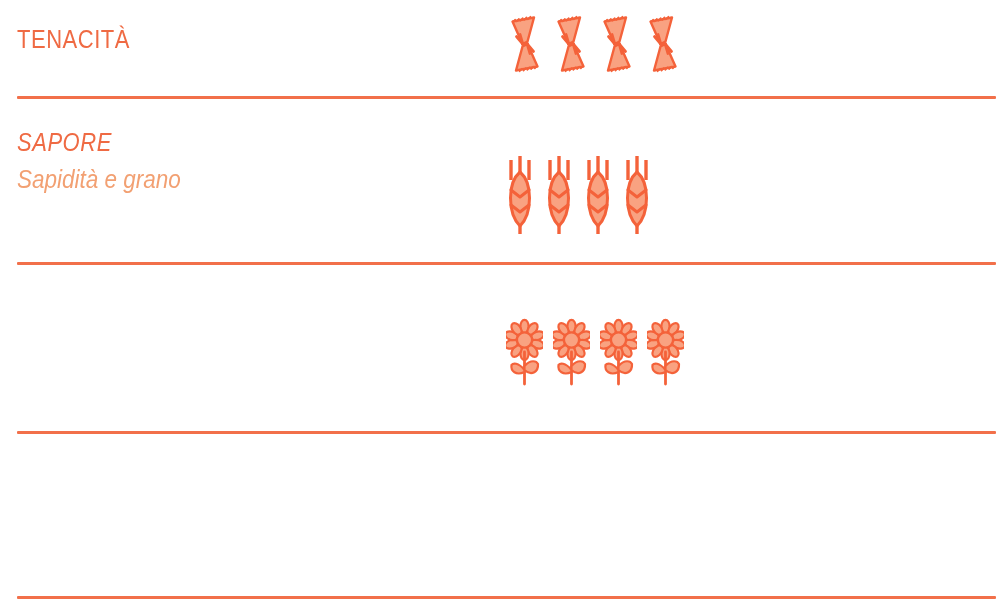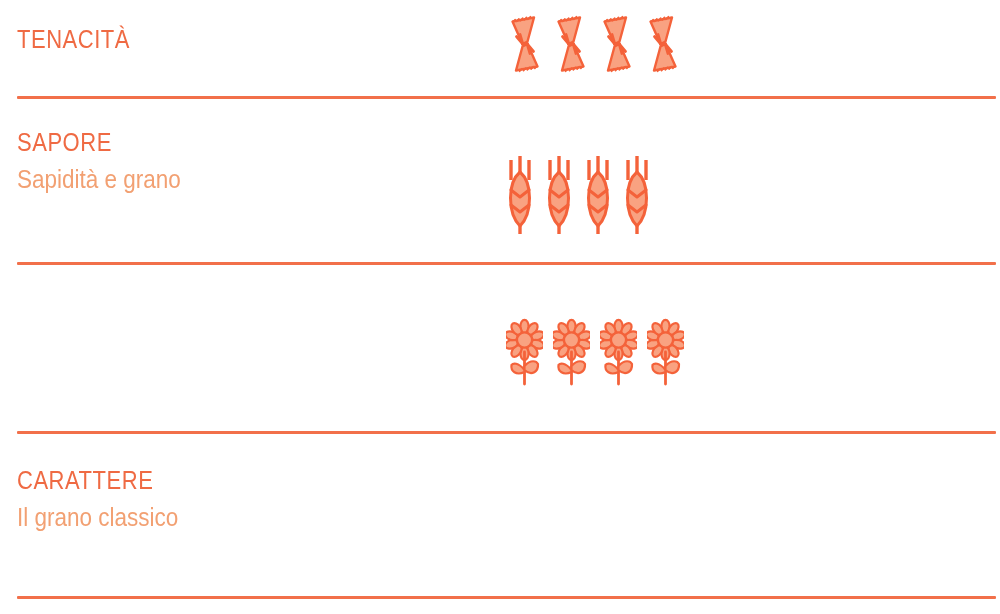--- a/index.html
+++ b/index.html
@@ -53,21 +53,21 @@
   .row-2 .divider { top: 159px; }
   .row-3 .divider { top: 159px; }
   .row-4 .divider { top: 155px; }
 
   
   .label-block {
     position: absolute;
     left: 11px;
   }
   .row-1 .label-block { top: 24px; }
-  .row-2 .label-block { top: 24px; }
+  .row-2 .label-block { top: 24px; font-style: italic; }
   .row-3 .label-block { top: 24px; }
   .row-4 .label-block { top: 24px; }
 
   .attr-title {
     font-family: "Liberation Sans Narrow", "Liberation Sans", sans-serif;
     font-size: 25px;
     line-height: 30px;
     letter-spacing: 0.6px;
     font-weight: 400;
     color: #ef6a43;
@@ -361,22 +361,18 @@
         </span>
       </div>
 
       <div class="divider"></div>
     </div>
   </section>
 
   <section class="attr-row row-4">
     <div class="row-inner">
 
-      <div class="label-block">
-        <div class="attr-title">CARATTERE</div>
-        <div class="attr-sub">Il grano classico</div>
-      </div>
 
       <div class="divider"></div>
     </div>
   </section>
 
 </div>
 
 </body></html>

